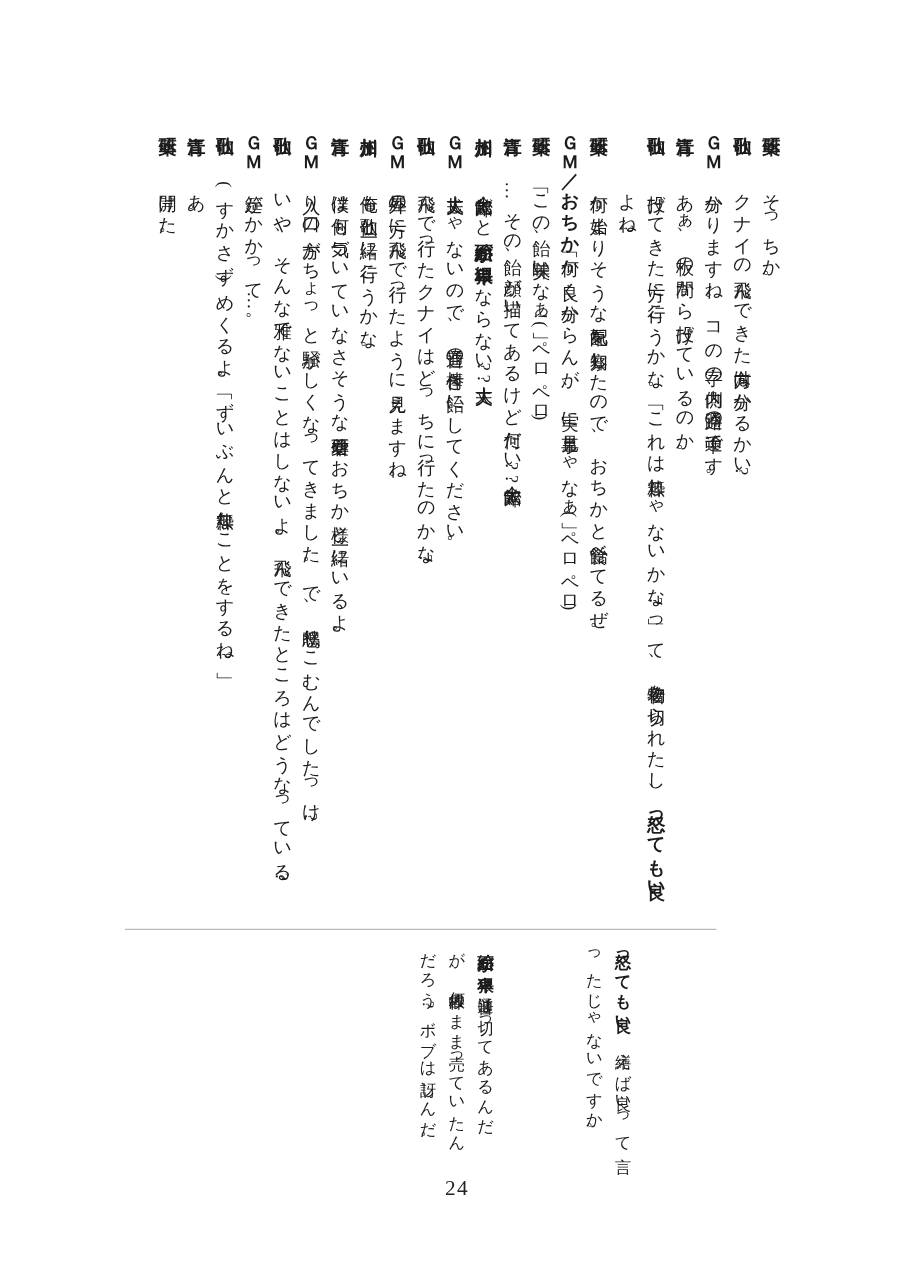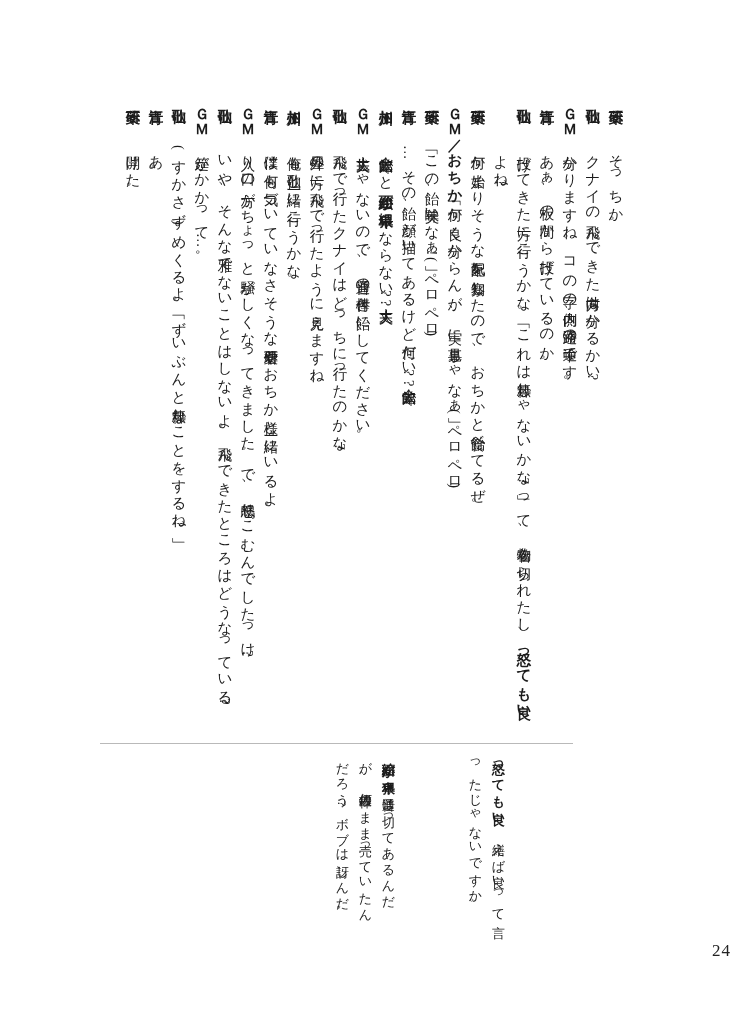--- a/index.html
+++ b/index.html
@@ -63,21 +63,21 @@
   .footnote-1 { right: 221px; width: 74px; }
   .footnote-2 { right: 331px; width: 98px; }
   .fn-term { font-weight: bold; }
   .fn-text { margin-inline-start: 14px; }
 
   .page-number {
     position: absolute;
     top: 941px;
     left: 0;
     width: 731px;
-    text-align: right;
+    text-align: center;
     font-size: 17px;
     letter-spacing: 1px;
     color: #222222;
   }
 </style>
 </head>
 <body>
 
 <div class="page">
 

